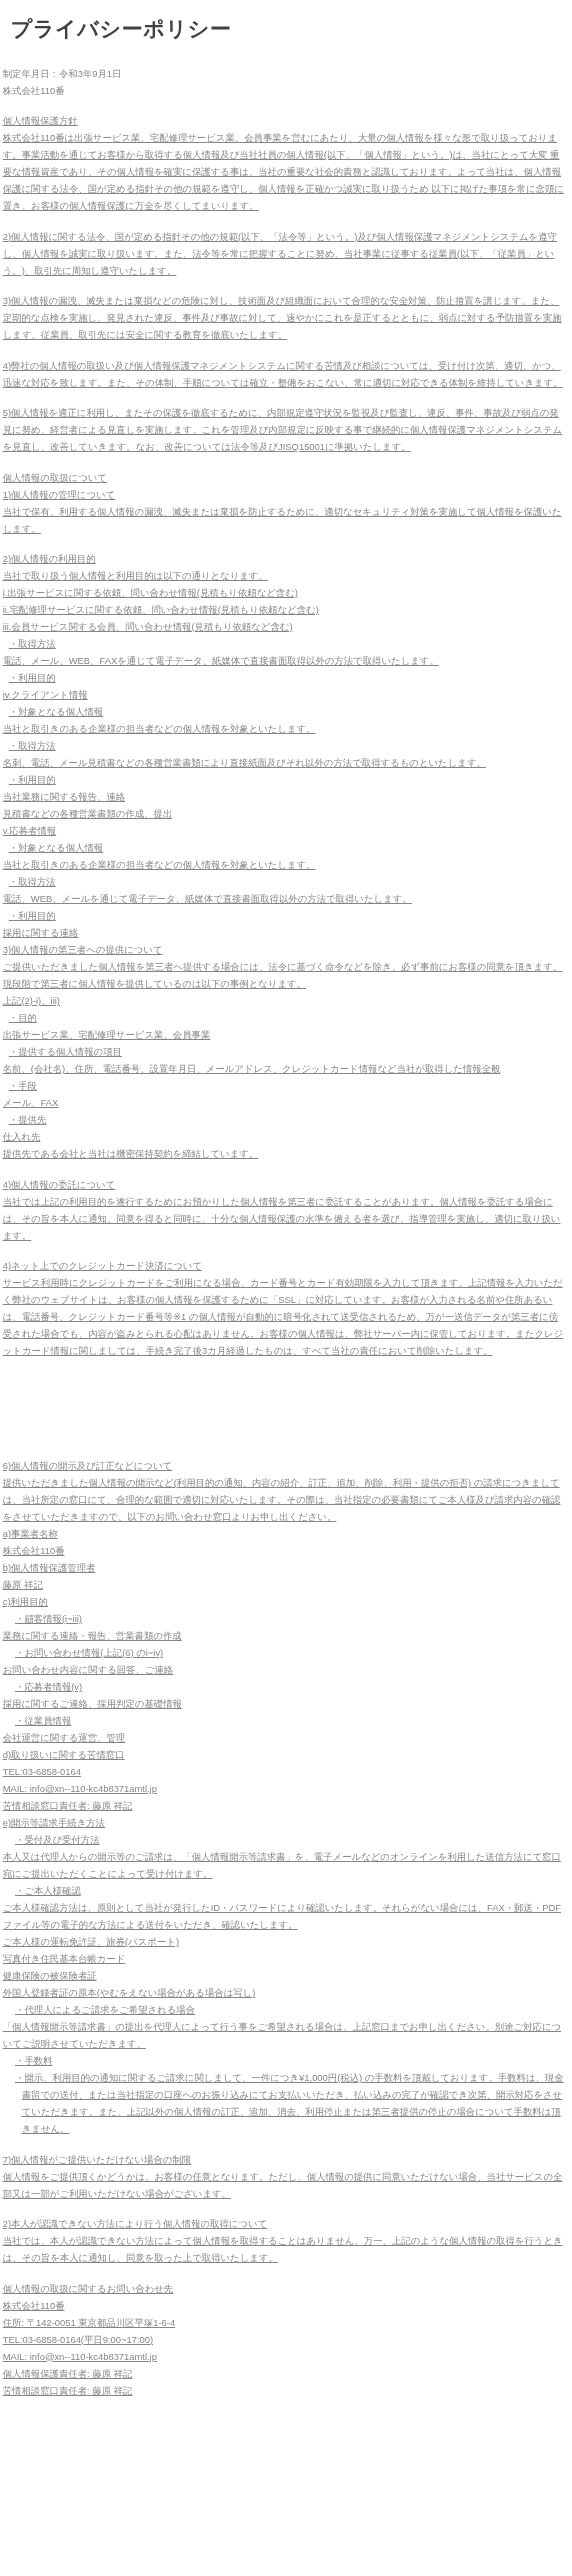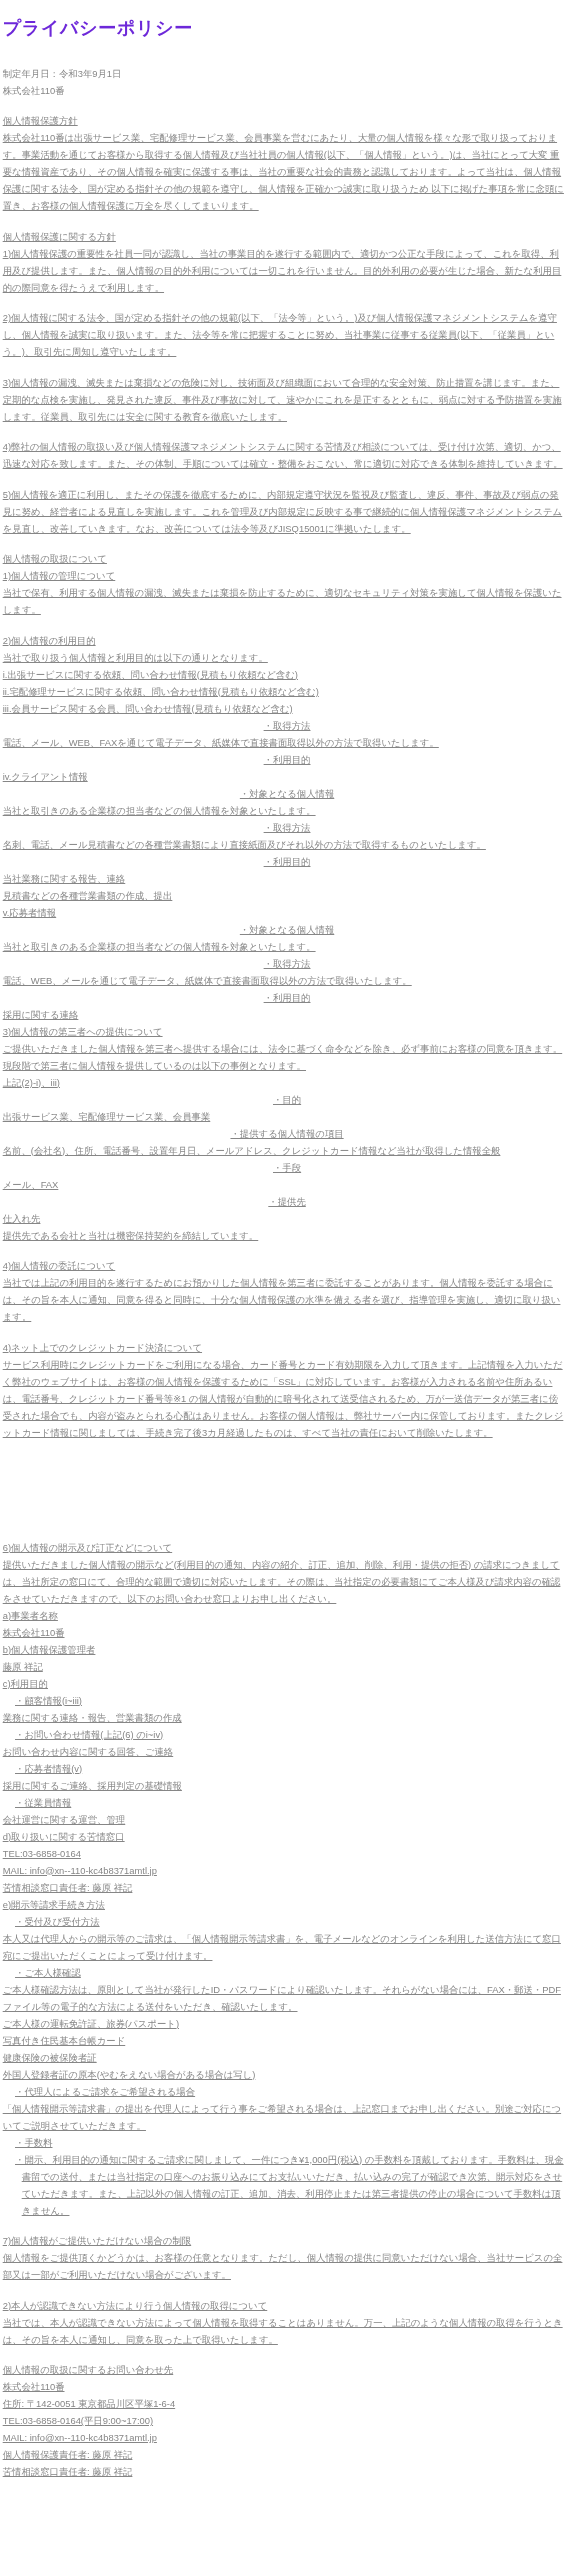--- a/index.html
+++ b/index.html
@@ -8,54 +8,50 @@
     min-height:2576px;
     box-sizing:border-box;
     background:#ffffff;
     padding:16px 6.7px 128px 2.7px;
     font-family:"Liberation Sans","DejaVu Sans",sans-serif;
     color:#868686;
     font-size:9.4px;
     line-height:17px;
   }
   h1.doc-title{
-    font-size:18px;
+    font-size:21px;
     line-height:25.6px;
-    color:#6d28d9;
+    color:#404040;
     font-weight:700;
-    margin:0 0 23px 0;
+    margin:0 0 23px 8px;
     letter-spacing:0.7px;
   }
   .meta{margin:0 0 13.5px 0;}
   p.ln{margin:0;padding:0;}
   .block{margin:0 0 13.5px 0;text-decoration:underline;}
   .block.gap-large{margin-bottom:98px;}
   .i1{padding-left:6px;}
   .i2{padding-left:12px;}
   .i3{padding-left:18px;}
-  .bullet.i1{padding-left:12.8px;text-indent:-6.7px;text-align:center;}
+  .bullet.i1{padding-left:12.8px;text-indent:-6.7px;}
   .bullet.i2{padding-left:19px;text-indent:-6.7px;}
 </style>
 </head>
 <body>
 
 <div class="page">
   <h1 class="doc-title">プライバシーポリシー</h1>
   <div class="meta" id="meta">
       <p class="ln">制定年月日：令和3年9月1日</p>
       <p class="ln">株式会社110番</p>
     </div>
   <div class="content" id="content">
       <div class="block">
         <p class="ln i0">個人情報保護方針</p>
         <p class="ln i0">株式会社110番は出張サービス業、宅配修理サービス業、会員事業を営むにあたり、大量の個人情報を様々な形で取り扱っております。事業活動を通じてお客様から取得する個人情報及び当社社員の個人情報(以下、「個人情報」という。)は、当社にとって大変 重要な情報資産であり、その個人情報を確実に保護する事は、当社の重要な社会的責務と認識しております。よって当社は、個人情報保護に関する法令、国が定める指針その他の規範を遵守し、個人情報を正確かつ誠実に取り扱うため 以下に掲げた事項を常に念頭に置き、お客様の個人情報保護に万全を尽くしてまいります。</p>
-      </div>
-      <div class="block">
-        <p class="ln i0">個人情報保護に関する方針</p>
-        <p class="ln i0">1)個人情報保護の重要性を社員一同が認識し、当社の事業目的を遂行する範囲内で、適切かつ公正な手段によって、これを取得、利用及び提供します。また、個人情報の目的外利用については一切これを行いません。目的外利用の必要が生じた場合、新たな利用目的の際同意を得たうえで利用します。</p>
       </div>
       <div class="block">
         <p class="ln i0">2)個人情報に関する法令、国が定める指針その他の規範(以下、「法令等」という。)及び個人情報保護マネジメントシステムを遵守し、個人情報を誠実に取り扱います。また、法令等を常に把握することに努め、当社事業に従事する従業員(以下、「従業員」という。)、取引先に周知し遵守いたします。</p>
       </div>
       <div class="block">
         <p class="ln i0">3)個人情報の漏洩、滅失または棄損などの危険に対し、技術面及び組織面において合理的な安全対策、防止措置を講じます。また、定期的な点検を実施し、発見された違反、事件及び事故に対して、速やかにこれを是正するとともに、弱点に対する予防措置を実施します。従業員、取引先には安全に関する教育を徹底いたします。</p>
       </div>
       <div class="block">
         <p class="ln i0">4)弊社の個人情報の取扱い及び個人情報保護マネジメントシステムに関する苦情及び相談については、受け付け次第、適切、かつ、迅速な対応を致します。また、その体制、手順については確立・整備をおこない、常に適切に対応できる体制を維持していきます。</p>
       </div>

